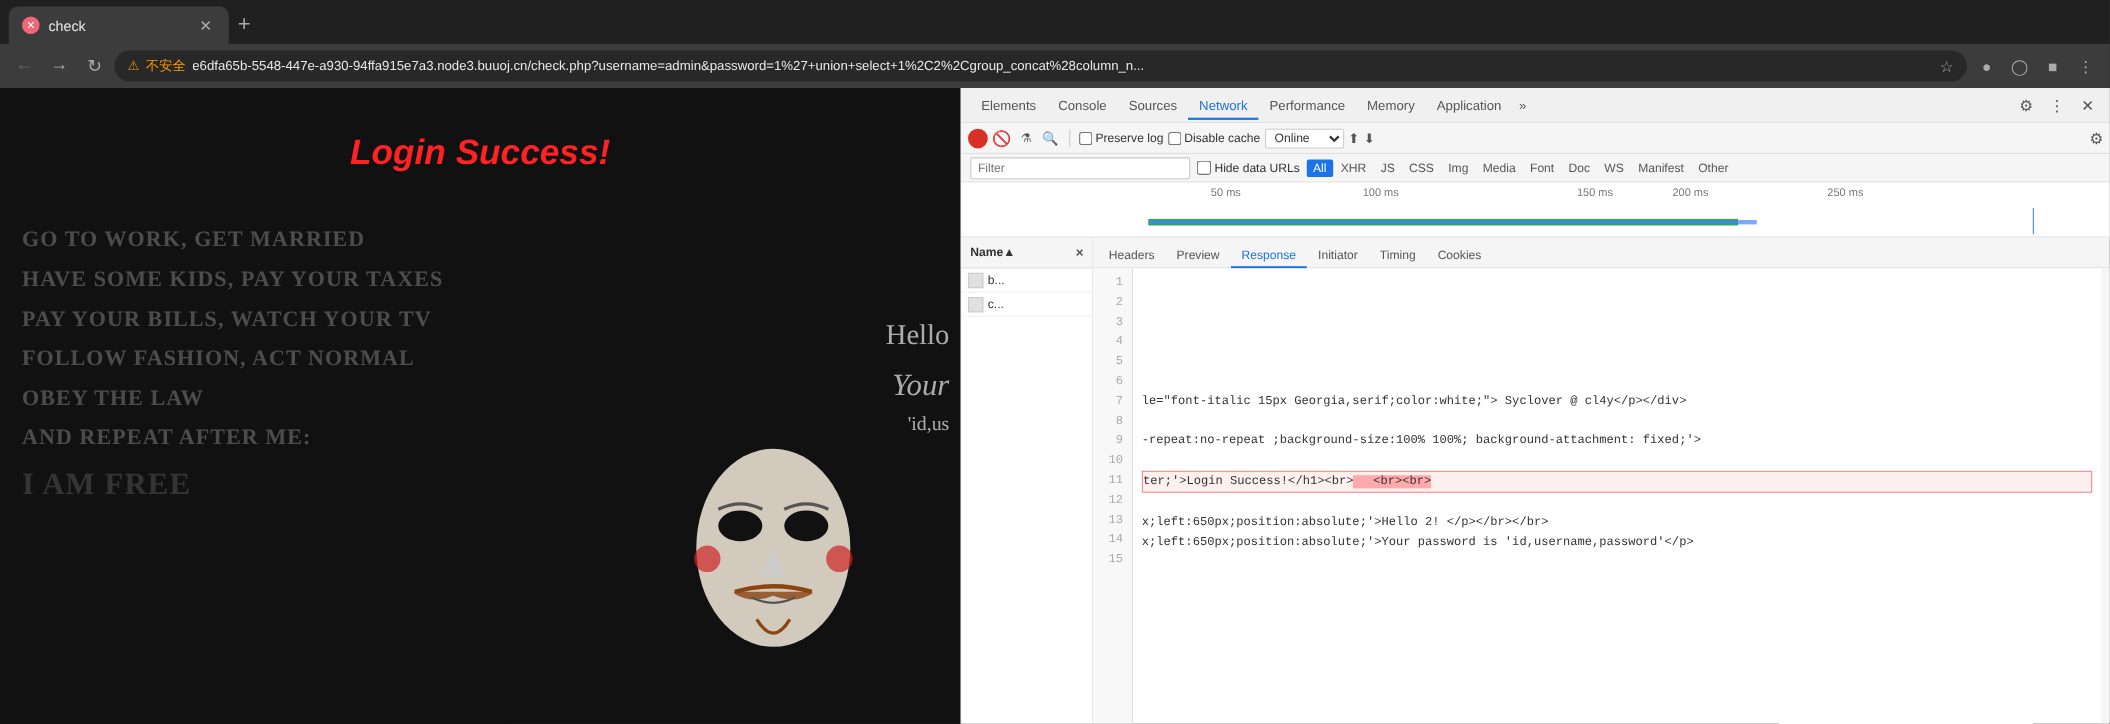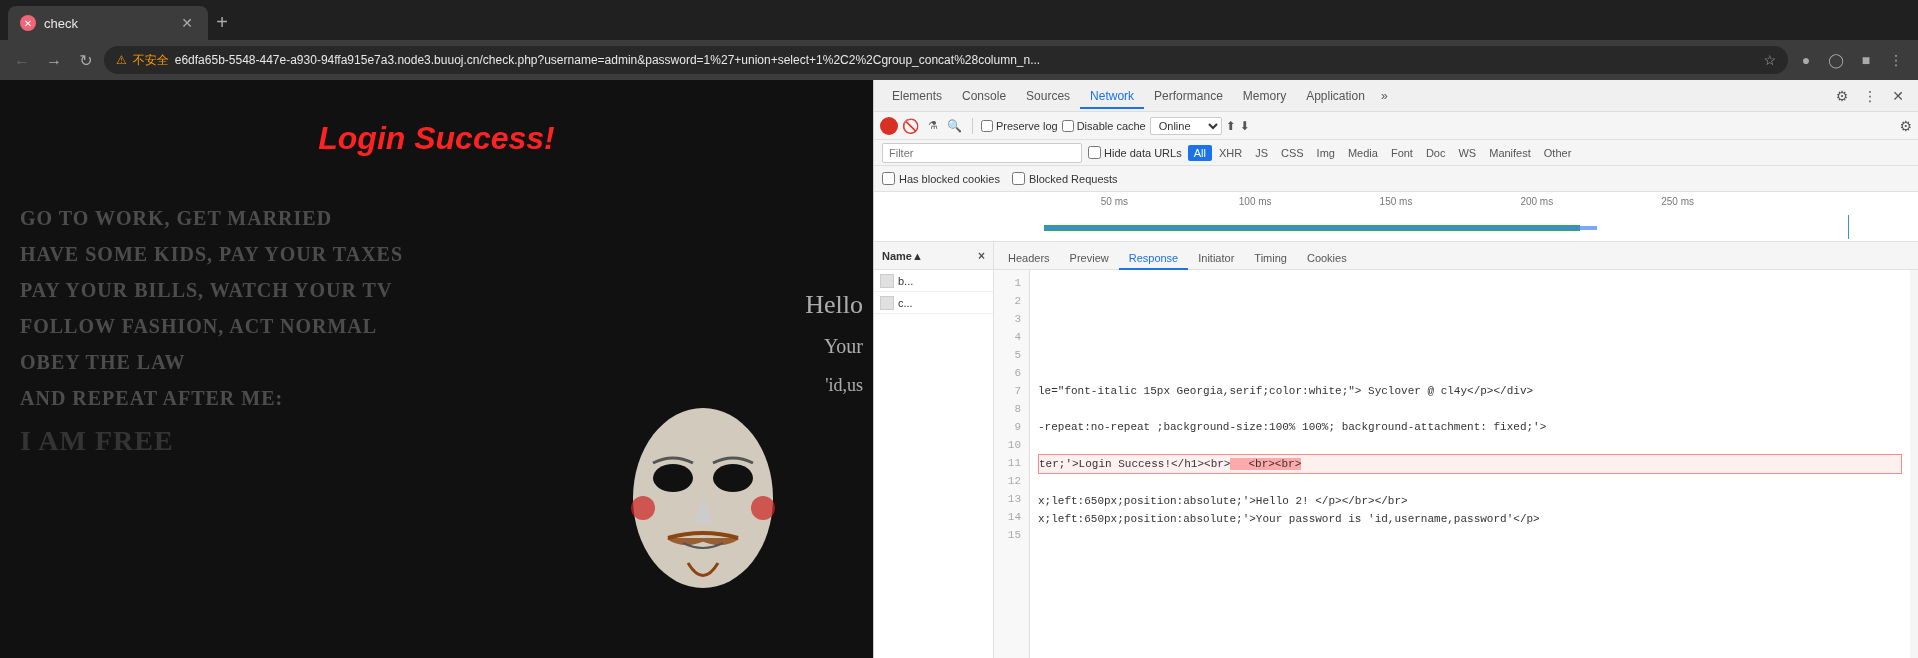--- a/index.html
+++ b/index.html
@@ -139,21 +139,21 @@
         GO TO WORK, GET MARRIED<br>
         HAVE SOME KIDS, PAY YOUR TAXES<br>
         PAY YOUR BILLS, WATCH YOUR TV<br>
         FOLLOW FASHION, ACT NORMAL<br>
         OBEY THE LAW<br>
         AND REPEAT AFTER ME:<br>
         <span style="color:rgba(255,255,255,0.15);font-size:28px;">I AM FREE</span>
       </div>
 
       <div style="position:absolute;top:210px;right:10px;color:rgba(255,255,255,0.65);font-size:26px;font-family:Georgia,serif;">Hello</div>
-      <div style="position:absolute;top:255px;right:10px;color:rgba(255,255,255,0.65);font-size:20px;font-family:Georgia,serif;">Your</div>
+      <div style="position:absolute;top:255px;right:10px;color:rgba(255,255,255,0.65);font-size:28px;font-family:Georgia,serif;font-style:italic;">Your</div>
       <div style="position:absolute;top:295px;right:10px;color:rgba(255,255,255,0.65);font-size:18px;font-family:Georgia,serif;">'id,us</div>
 
       <svg class="mask-face" width="180" height="290" viewBox="0 0 180 290">
 
         <ellipse cx="90" cy="130" rx="70" ry="90" fill="#e8e0d0" opacity="0.9"></ellipse>
 
         <ellipse cx="60" cy="110" rx="20" ry="14" fill="#111"></ellipse>
         <ellipse cx="120" cy="110" rx="20" ry="14" fill="#111"></ellipse>
 
         <path d="M90 130 L80 155 L100 155 Z" fill="#ccc"></path>
@@ -235,36 +235,26 @@
           <span class="filter-type">Img</span>
           <span class="filter-type">Media</span>
           <span class="filter-type">Font</span>
           <span class="filter-type">Doc</span>
           <span class="filter-type">WS</span>
           <span class="filter-type">Manifest</span>
           <span class="filter-type">Other</span>
         </div>
       </div>
 
-      <div class="blocked-bar">
-        <label class="blocked-cb">
-          <input type="checkbox" style=""> 
-            <span>Has blocked cookies</span>
-        </label>
-        <label class="blocked-cb">
-          <input type="checkbox" style=""> 
-            <span>Blocked Requests</span>
-        </label>
-      </div>
 
       <div style="height:50px;background:white;border-bottom:1px solid #e0e0e0;position:relative;">
         <div style="display:flex;padding:4px 170px 0 170px;">
           <div style="flex:1;font-size:10px;color:#777;text-align:center;">50 ms</div>
           <div style="flex:1;font-size:10px;color:#777;text-align:center;">100 ms</div>
-          <div style="flex:1;font-size:10px;color:#777;text-align:center;">150 ms</div>
+          <div style="flex:1;font-size:10px;color:#777;text-align:right;">150 ms</div>
           <div style="flex:1;font-size:10px;color:#777;text-align:center;">200 ms</div>
           <div style="flex:1;font-size:10px;color:#777;text-align:center;">250 ms</div>
         </div>
         <div style="position:absolute;bottom:8px;left:170px;right:10px;height:10px;">
           <div style="position:absolute;left:0;width:62%;height:6px;background:#34a853;top:2px;"></div>
           <div style="position:absolute;left:0;width:64%;height:4px;background:#4285f4;top:3px;opacity:0.7;"></div>
           <div style="position:absolute;left:93%;top:-8px;width:1px;height:24px;background:#4285f4;"></div>
         </div>
       </div>
 

